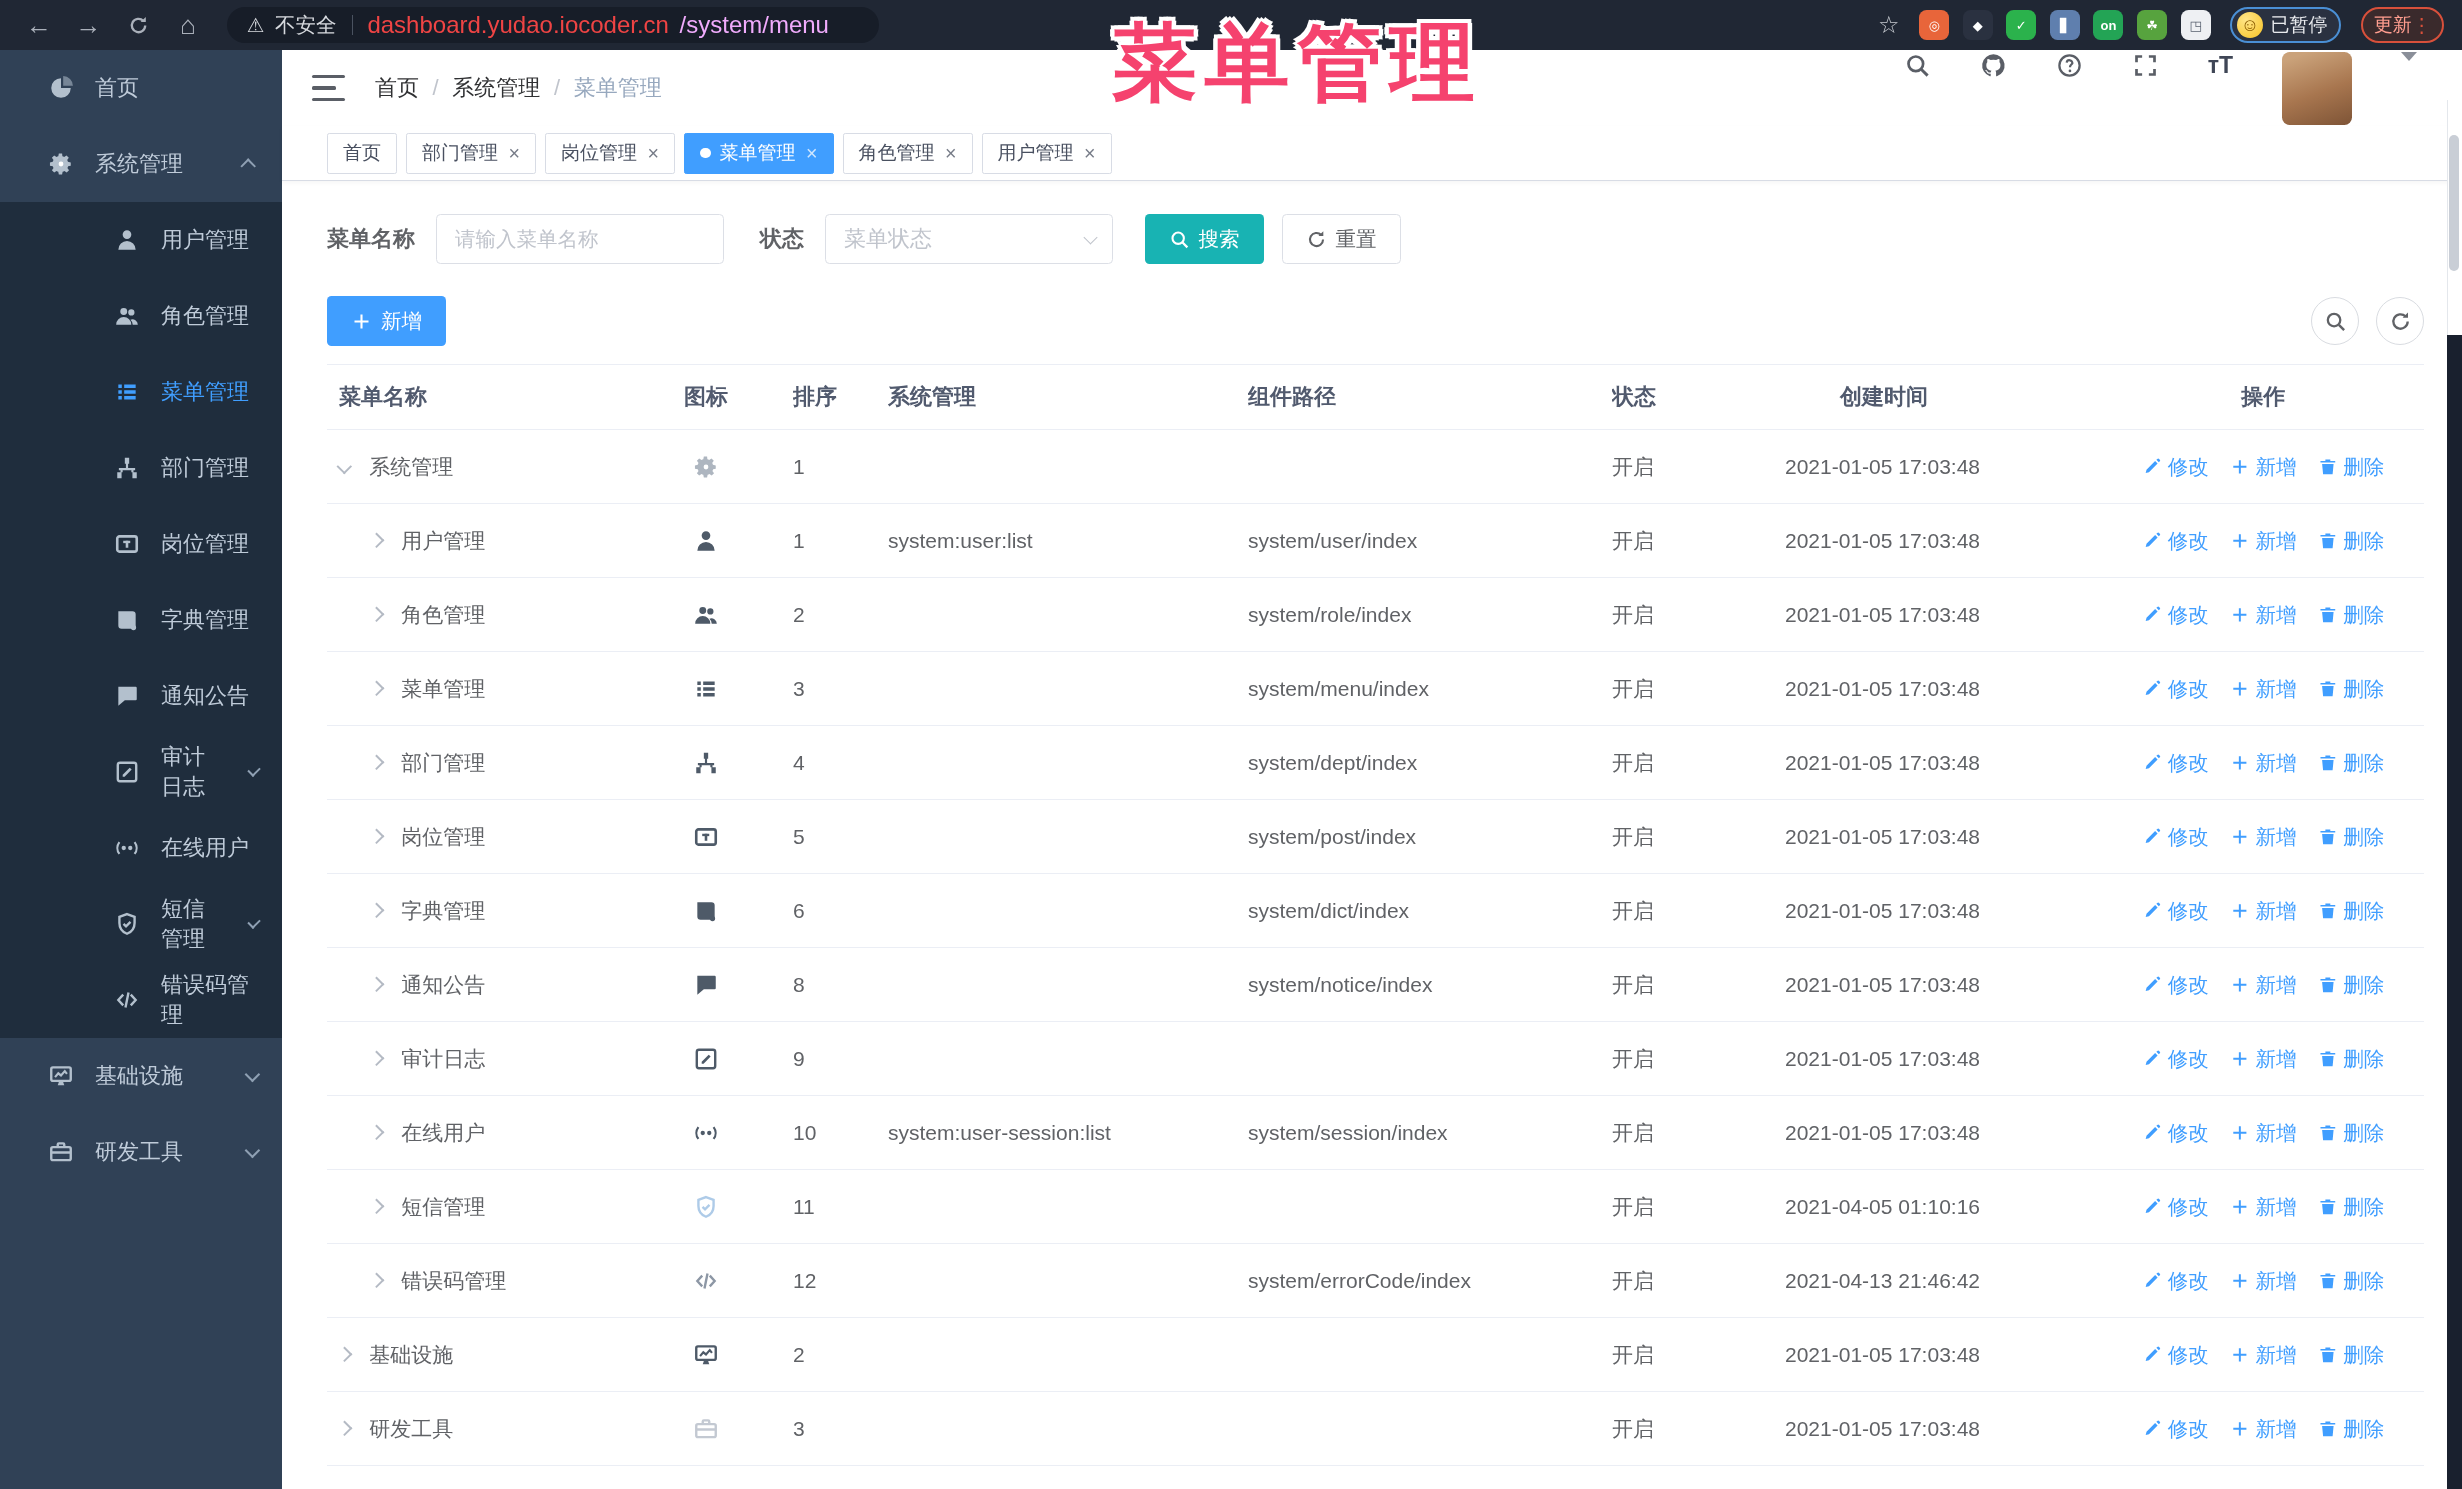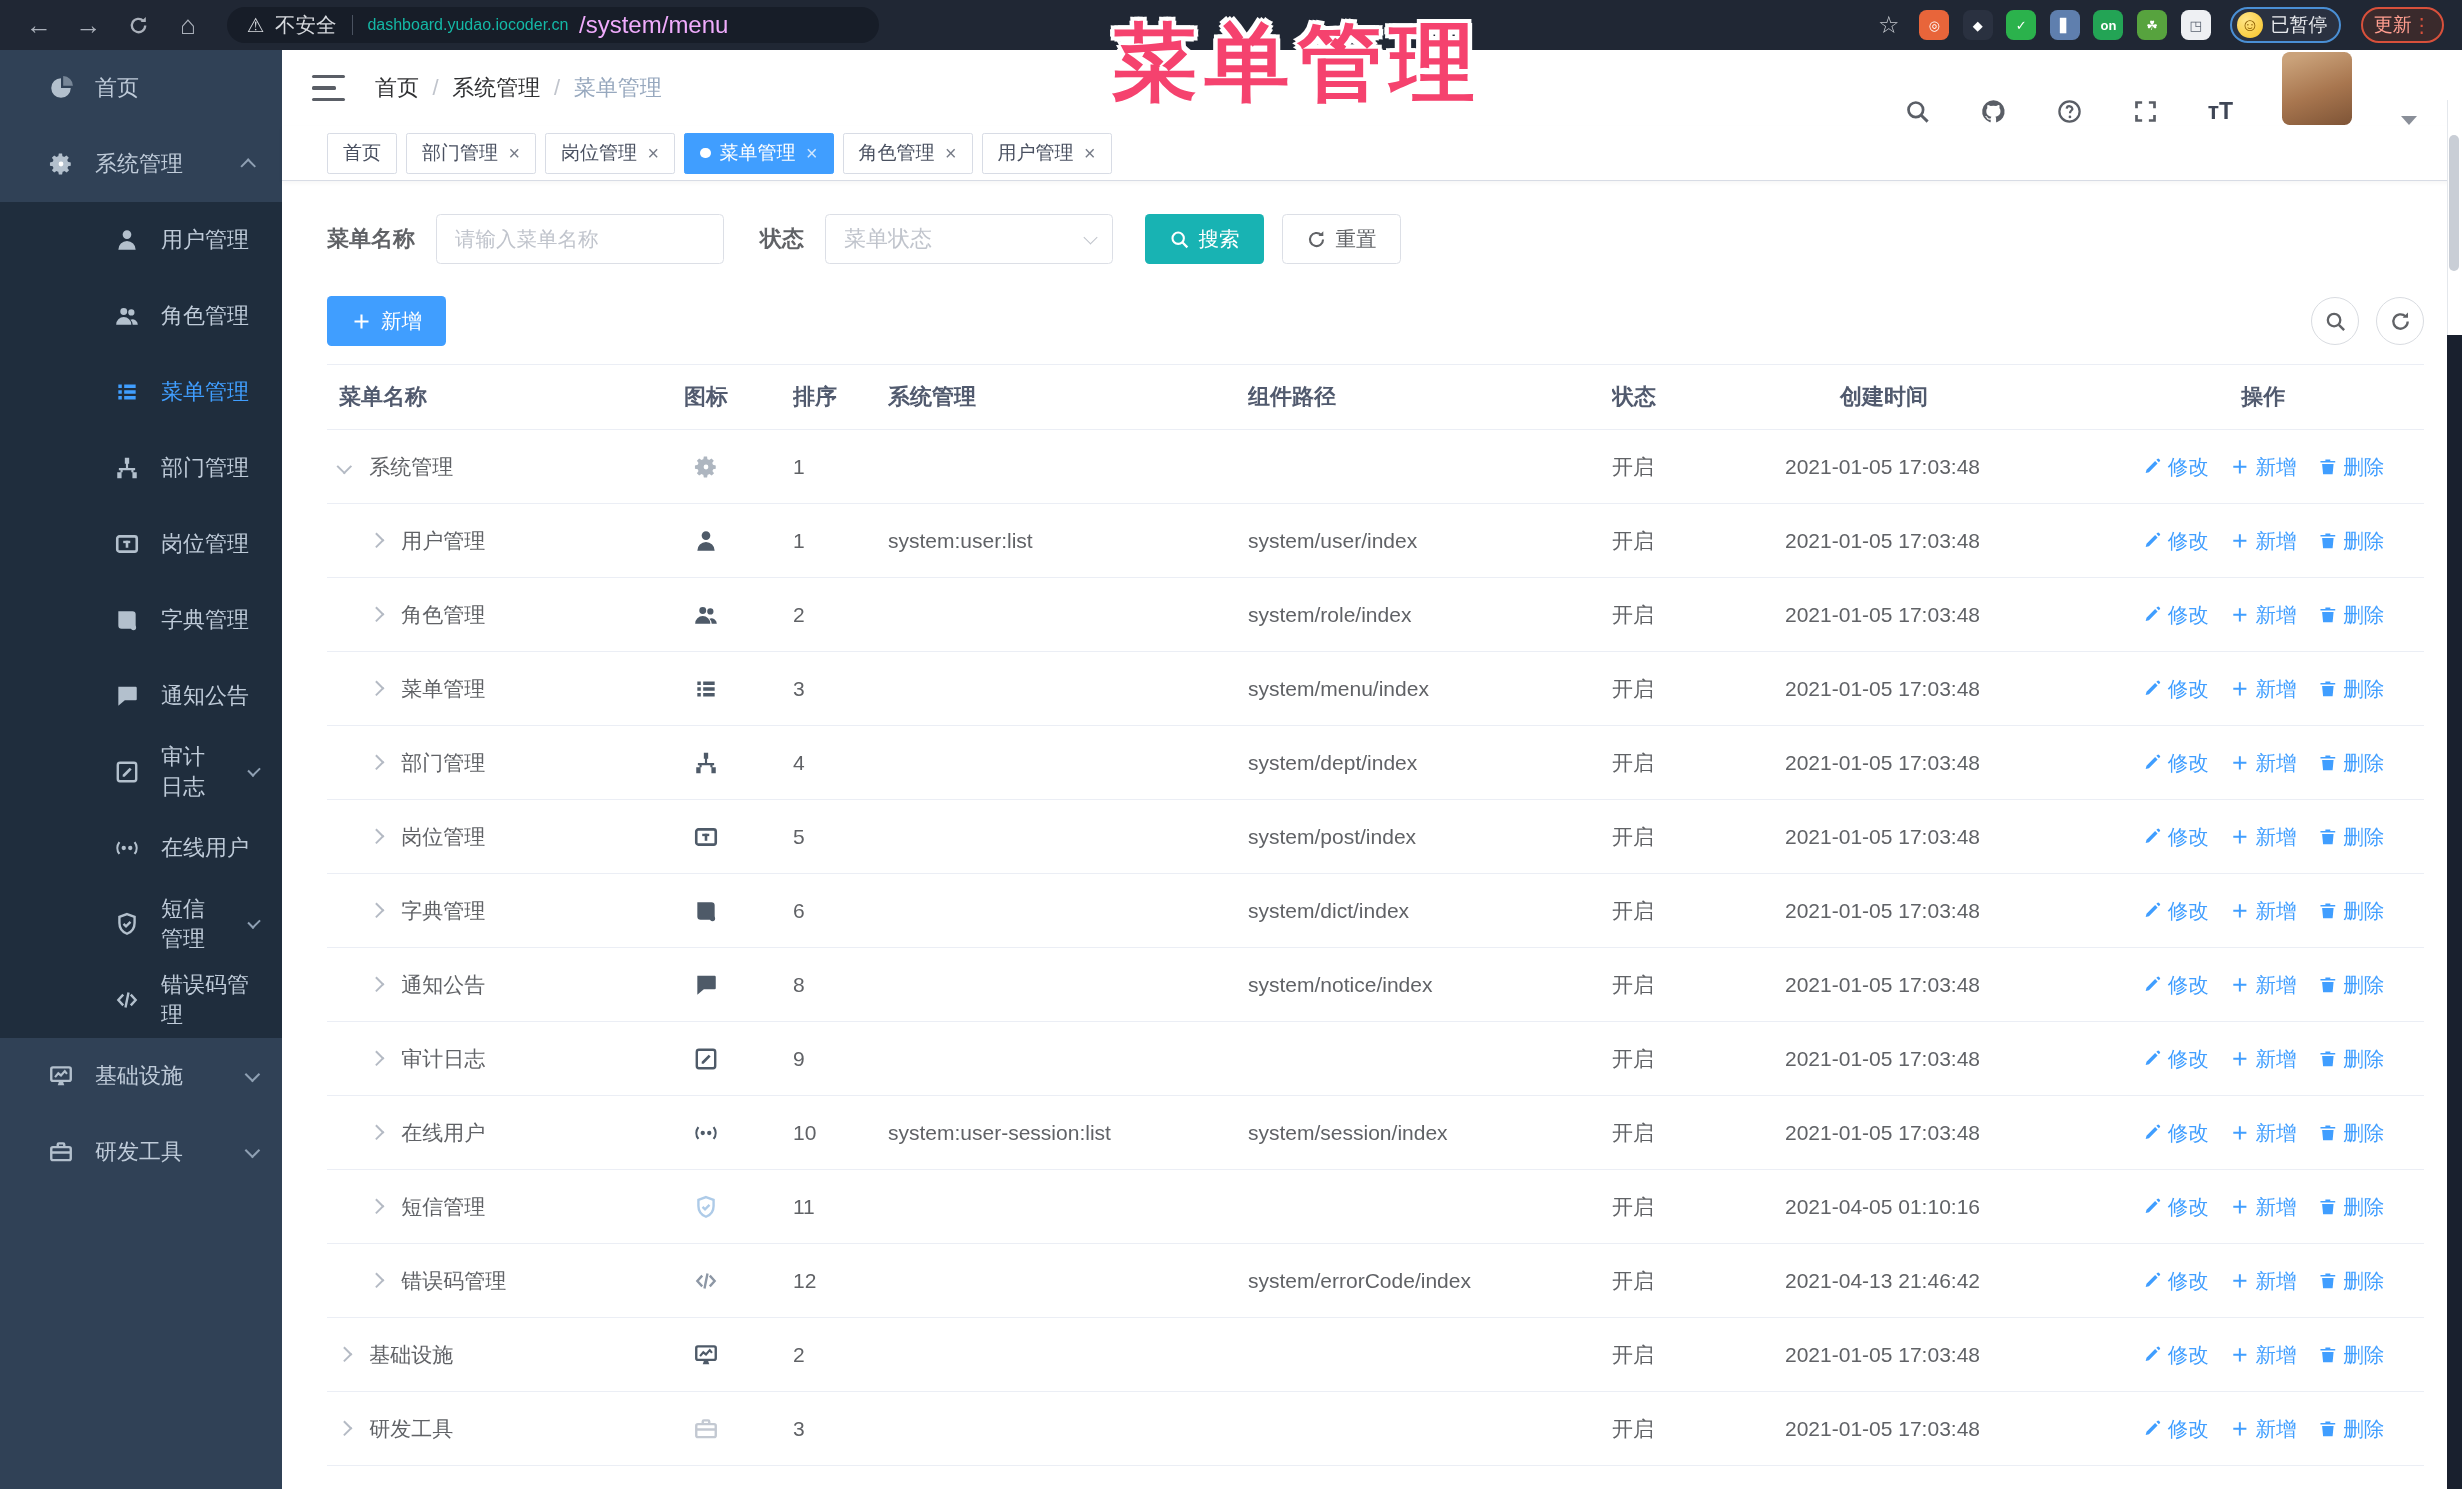--- a/index.html
+++ b/index.html
@@ -8,21 +8,21 @@
   svg.sym{position:absolute;width:0;height:0}
 
   
   .browser{height:50px;background:#202734;display:flex;align-items:center;padding:0 18px;gap:7.6px;position:relative;z-index:5}
   .bnav{color:#aab0ba;font-size:26px;width:42px;height:36px;display:flex;align-items:center;justify-content:center;border-radius:6px;cursor:pointer}
   .bnav svg{width:23px;height:23px}
   .urlpill{flex:0 0 652px;height:36px;margin-left:10.6px;background:#171d28;border-radius:18px;display:flex;align-items:center;padding:0 19.7px;gap:10.6px}
   .warn{color:#d6d9de;font-size:19.7px}
   .sec{color:#d6d9de;font-size:20.5px}
   .usep{width:0.8px;height:19.7px;background:#4a5260;margin:0 4.5px}
-  .uhost{color:#14b8a6;font-size:16px}
+  .uhost{color:#ef4444;font-size:24px}
   .upath{color:#f0abfc;font-size:24px}
   .bright{margin-left:auto;display:flex;align-items:center;gap:19.7px}
   .star{color:#c7cbd1;font-size:24px}
   .ext{width:30px;height:30px;border-radius:7.6px;display:flex;align-items:center;justify-content:center;color:#fff;font-size:13px;font-weight:bold}
   .badge-paused{display:flex;align-items:center;gap:7.6px;border:2.3px solid #4a8fd4;border-radius:19.7px;padding:3px 12px 3px 4.5px;color:#e8eaed;font-size:19px;background:#2a3140}
   .emoji{width:26px;height:26px;border-radius:50%;background:radial-gradient(circle at 35% 30%,#ffe588,#f7c325);color:#8a5b00;font-size:18px;display:flex;align-items:center;justify-content:center}
   .btn-update{display:flex;align-items:center;gap:0;border:2.3px solid #d8503b;border-radius:19.7px;padding:3px 10.6px;color:#ff9d8f;font-size:19px;background:#3a2a2c}
   .btn-update .dots{color:#d8503b;font-size:19.7px;letter-spacing:0}
 
   
@@ -48,21 +48,21 @@
 
   
   .navbar{height:76px;display:flex;align-items:center;padding:0 45px 0 30px;background:#fff}
   .hamb{width:33px;height:27px;display:flex;flex-direction:column;justify-content:space-between;margin-right:30px;cursor:pointer}
   .hamb i{display:block;height:3.8px;background:#5a5e66;border-radius:1.5px}
   .hamb i:nth-child(1){width:100%}.hamb i:nth-child(2){width:72%}.hamb i:nth-child(3){width:100%}
   .crumbs{display:flex;align-items:center;gap:13.6px;font-size:22px}
   .crumb{color:#303133}
   .crumb-sep{color:#c0c4cc}
   .crumb.current{color:#97a8be}
-  .nav-right{margin-left:auto;display:flex;align-items:flex-end;gap:49px;color:#5a5e66}
+  .nav-right{margin-left:auto;display:flex;align-items:flex-start;gap:49px;color:#5a5e66}
   .nicon{width:27px;height:27px;color:#5a5e66;cursor:pointer}
   .tT{font-size:23px;font-weight:bold;color:#3f4656;cursor:pointer}
   .avatar{width:70px;height:73px;border-radius:7.6px;background:linear-gradient(160deg,#caa27a 10%,#a8764f 55%,#7e5436);cursor:pointer}
   .caret{width:0;height:0;border-left:8.3px solid transparent;border-right:8.3px solid transparent;border-top:9.8px solid #8a8f99;cursor:pointer}
 
   
   .tabsbar{height:55px;display:flex;align-items:center;gap:9px;padding:0 45px;border-bottom:0.8px solid #d8dce5;box-shadow:0 1.5px 4.5px rgba(0,0,0,.04)}
   .tab{height:41px;display:flex;align-items:center;gap:9px;padding:0 15px;border:0.8px solid #d8dce5;background:#fff;color:#495060;font-size:19px;cursor:pointer;border-radius:2.3px}
   .tab.active{background:#409eff;border-color:#409eff;color:#fff}
   .tabdot{width:10.6px;height:10.6px;border-radius:50%;background:#fff}

